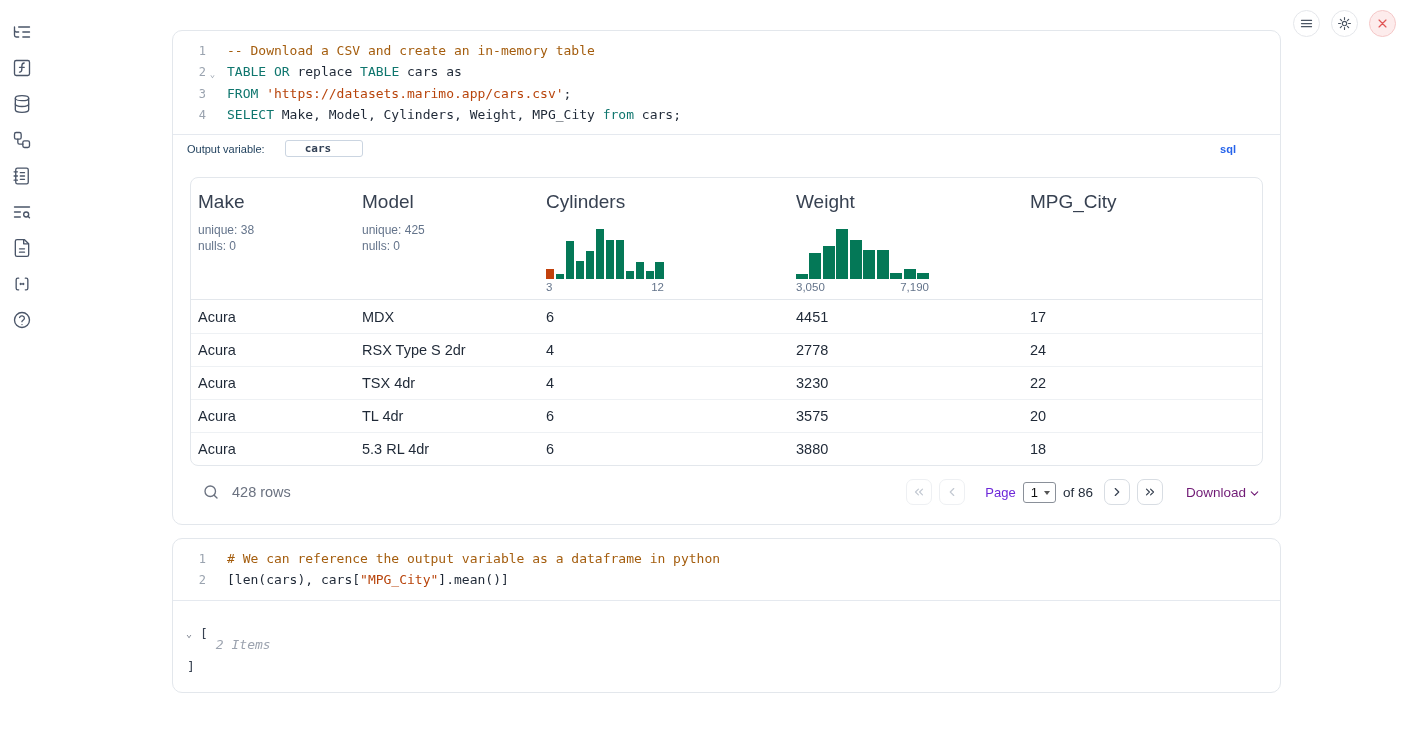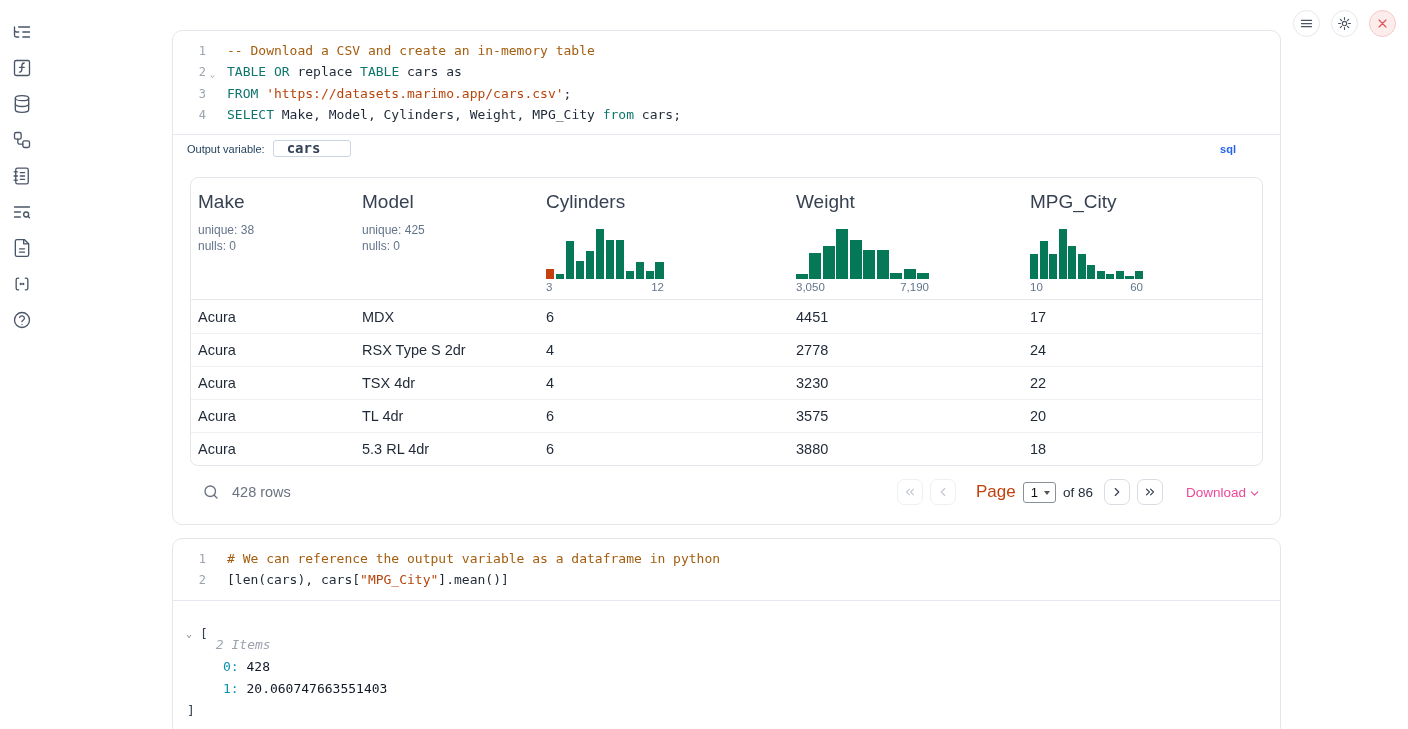--- a/index.html
+++ b/index.html
@@ -47,23 +47,23 @@
   .tk-pl  { color: #1f2937; }
   .editor-tail { height: 9px; }
 
   .outvar-row {
     display: flex; align-items: center; height: 28px;
     border-top: 1px solid #e5e9ef; padding: 0 14px;
     font-family: "Liberation Sans", sans-serif;
   }
   .outvar-label { font-size: 11px; font-weight: 400; color: #1c3d5a; }
   .outvar-box {
-    margin-left: 8px; border: 1px solid #cbd5e1; border-radius: 3px;
-    min-width: 78px; font-size: 14px; font-weight: 700; color: #334155;
-    padding: 1px 13px; font-family: "DejaVu Sans Mono", monospace; line-height: 13px;
+    margin-left: 20px; border: 1px solid #cbd5e1; border-radius: 3px;
+    min-width: 78px; font-size: 11px; font-weight: 700; color: #334155;
+    padding: 1px 19px; font-family: "DejaVu Sans Mono", monospace; line-height: 13px;
   }
   .lang-badge { margin-left: auto; margin-right: 30px; font-size: 11px; font-weight: 600; color: #2563eb; }
 
   
   .cell-output { padding: 15px 17px 12px; }
   .datatable { border: 1px solid #e3e7ec; border-radius: 8px; overflow: hidden; }
   .thead, .trow { display: grid; grid-template-columns: 164px 184px 250px 234px 1fr; }
   .thead { height: 122px; border-bottom: 1px solid #e3e7ec; }
   .th { padding: 13px 7px 0; display: flex; flex-direction: column; }
   .col-name { font-size: 19px; color: #374151; cursor: pointer; }
@@ -83,33 +83,33 @@
   .search-btn svg { width: 18px; height: 18px; }
   .row-count { margin-left: 12px; font-size: 14.5px; color: #6b7280; }
   .pager { margin-left: auto; display: flex; align-items: center; gap: 7px; }
   .pg-btn {
     width: 26px; height: 26px; border: 1px solid #d8dde3; border-radius: 7px;
     background: #fff; color: #374151; display: flex; align-items: center; justify-content: center;
     cursor: pointer; padding: 0;
   }
   .pg-btn svg { width: 14px; height: 14px; }
   .pg-btn.disabled { color: #c3c9d2; border-color: #eef0f3; }
-  .page-label { font-size: 17px; color: #c2410c; margin-left: 13px; }
+  .page-label { font-size: 13px; color: #6d28d9; margin-left: 13px; }
   .page-select {
     position: relative; border: 1px solid #8a9099; border-radius: 3px; height: 21px;
     display: flex; align-items: center; padding: 0 17px 0 7px; font-size: 13px;
     color: #111; background: #fff; cursor: pointer;
   }
   .page-select::after {
     content: ""; position: absolute; right: 5px; top: 8px;
     border-left: 3.5px solid transparent; border-right: 3.5px solid transparent; border-top: 4.5px solid #555;
   }
   .of-label { font-size: 13.5px; color: #1f2937; margin-right: 4px; }
   .download {
-    display: flex; align-items: center; gap: 2px; color: #ec4899; font-size: 13.5px;
+    display: flex; align-items: center; gap: 2px; color: #701a75; font-size: 13.5px;
     background: none; border: none; cursor: pointer; margin-left: 16px; font-family: "Liberation Sans", sans-serif;
   }
   .download svg { width: 13px; height: 13px; margin-top: 2px; }
 
   
   .tree { font-family: "DejaVu Sans Mono", monospace; font-size: 13px; line-height: 22px; color: #1f2937; padding: 12px 16px 14px 13px; }
   .tree-head { display: flex; align-items: center; }
   .tree-chevron { color: #6b7280; font-size: 10px; width: 14px; cursor: pointer; }
   .tree-bracket { color: #374151; }
   .tree-items { color: #9ca3af; font-style: italic; margin-left: 8px; margin-top: 21px; }
@@ -290,40 +290,20 @@
                   <div class="bar" style="height: 6px;"></div>
                 </div>
                 <div class="hist-range">
                   <span>3,050</span>
                   <span>7,190</span>
                 </div>
               </div>
             </div>
             <div class="th">
               <div class="col-name">MPG_City</div>
-              <div class="hist-wrap" style="width: 113px;">
-                <div class="hist">
-                  <div class="bar" style="height: 25px;"></div>
-                  <div class="bar" style="height: 38px;"></div>
-                  <div class="bar" style="height: 25px;"></div>
-                  <div class="bar" style="height: 50px;"></div>
-                  <div class="bar" style="height: 33px;"></div>
-                  <div class="bar" style="height: 25px;"></div>
-                  <div class="bar" style="height: 14px;"></div>
-                  <div class="bar" style="height: 8px;"></div>
-                  <div class="bar" style="height: 5px;"></div>
-                  <div class="bar" style="height: 8px;"></div>
-                  <div class="bar" style="height: 3px;"></div>
-                  <div class="bar" style="height: 8px;"></div>
-                </div>
-                <div class="hist-range">
-                  <span>10</span>
-                  <span>60</span>
-                </div>
-              </div>
             </div>
           </div>
         <div id="table-body">
             <div class="trow">
               <div class="td">Acura</div>
               <div class="td">MDX</div>
               <div class="td">6</div>
               <div class="td">4451</div>
               <div class="td">17</div>
             </div>
@@ -411,21 +391,17 @@
           <div class="cm-line"><span class="gutter">2</span><span class="fold"></span><span class="cc"><span class="tk-pl">[len(cars), cars[</span><span class="tk-str">"MPG_City"</span><span class="tk-pl">].mean()]</span></span></div>
         </div>
       <div class="editor-tail"></div>
     </div>
     <div class="tree">
       <div class="tree-head">
         <span class="tree-chevron">⌄</span>
         <span class="tree-bracket">[</span>
         <span class="tree-items">2 Items</span>
       </div>
-      <div id="tree-entries">
-          <div class="tree-line"><span class="tree-key">0:</span><span class="tree-val"> 428</span></div>
-          <div class="tree-line"><span class="tree-key">1:</span><span class="tree-val"> 20.060747663551403</span></div>
-        </div>
       <div class="tree-close">]</div>
     </div>
   </section>
 
 </main>
 
 </body></html>

